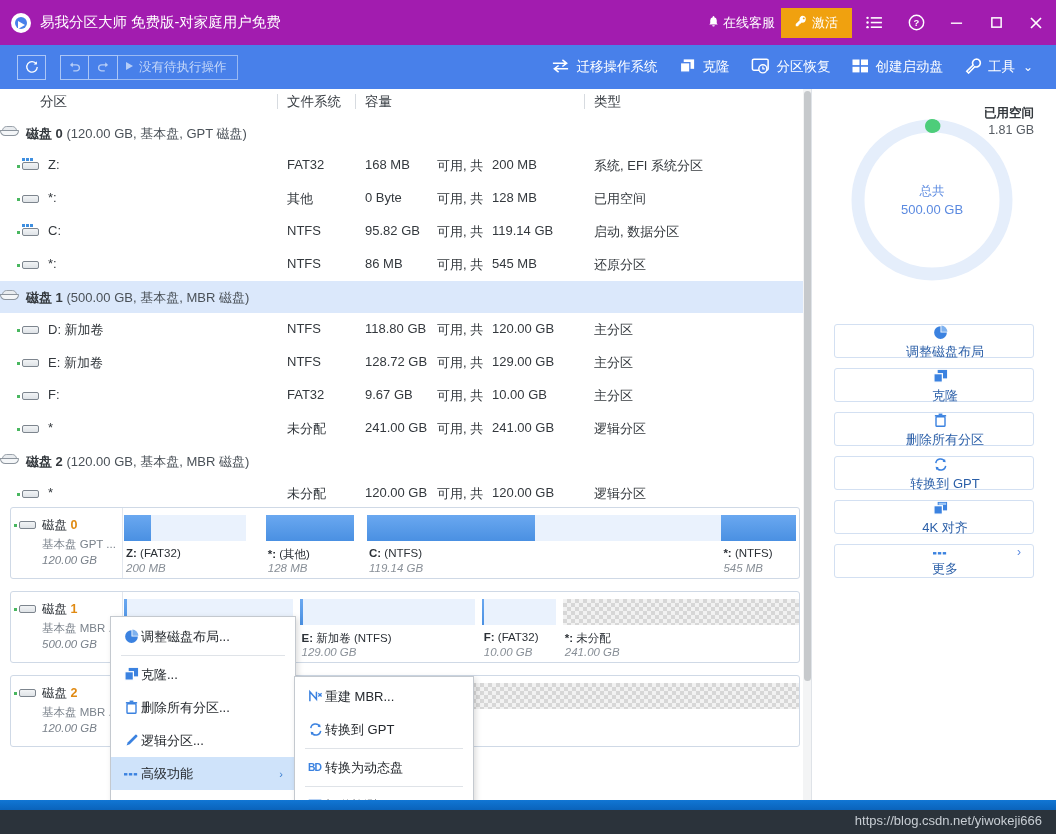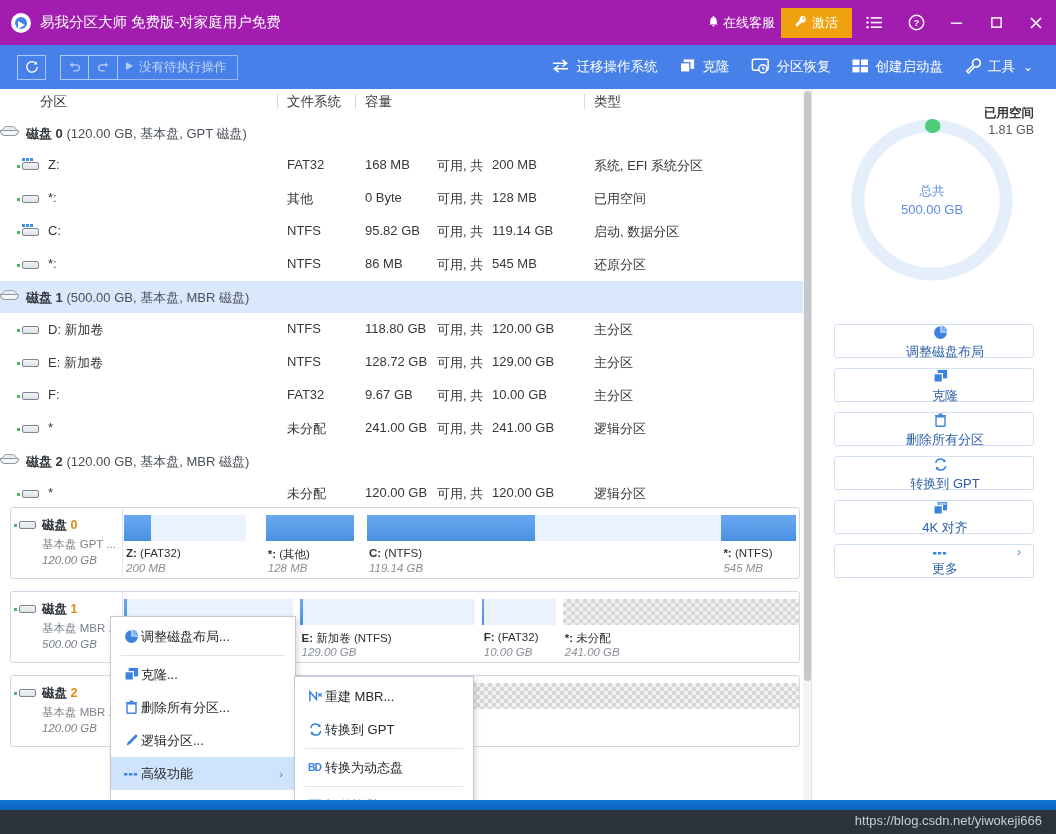--- a/index.html
+++ b/index.html
@@ -165,21 +165,21 @@
   .map {
     position: relative; width: 790px; height: 72px;
     border: 1px solid #cfd9e6; border-radius: 3px;
     margin-bottom: 12px; background: #fff;
   }
   .map-side {
     position: absolute; left: 0; top: 0; width: 112px; height: 70px;
     border-right: 1px solid #e2e7ee; padding: 9px 0 0 9px;
   }
   .map-side .ttl { font-size: 12.5px; color: #2b3036; white-space: nowrap; }
-  .map-side .ttl b { font-weight: bold; }
+  .map-side .ttl b { font-weight: normal; }
   .map-side .ttl i { font-style: normal; color: #e08a12; font-weight: bold; }
   .map-side .sub {
     font-size: 11.5px; color: #7a828b; margin-top: 3px; white-space: nowrap;
     overflow: hidden; width: 100px;
   }
   .map-side .cap {
     font-size: 11.5px; color: #7a828b; font-style: italic; margin-top: 2px;
   }
   .map-side .dico { position: absolute; left: 8px; top: 11px; }
   .map-parts {

